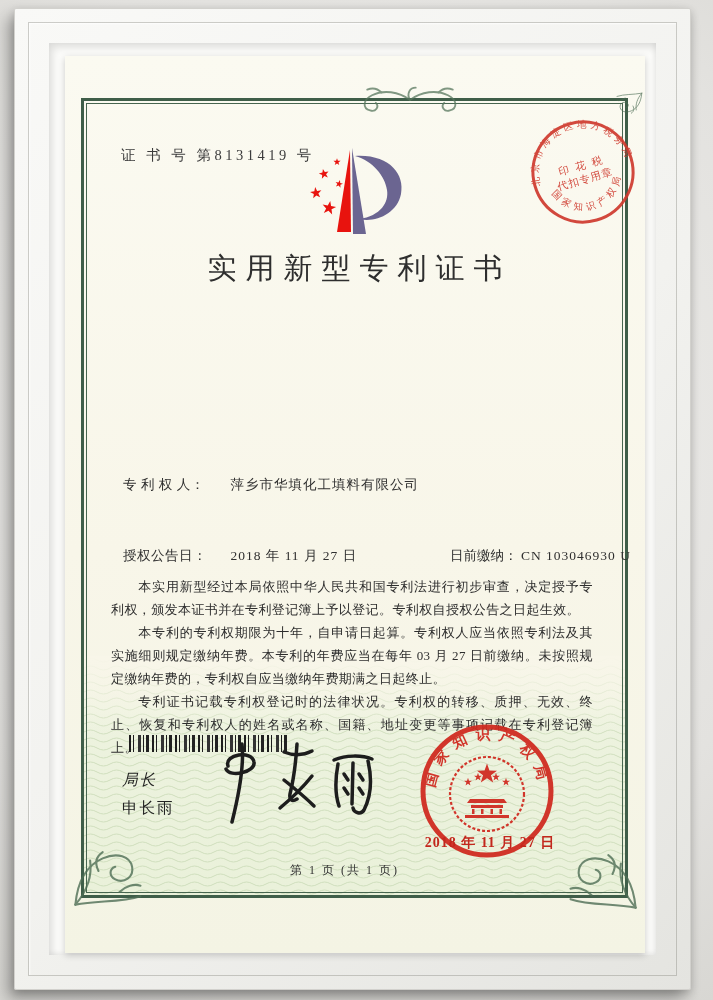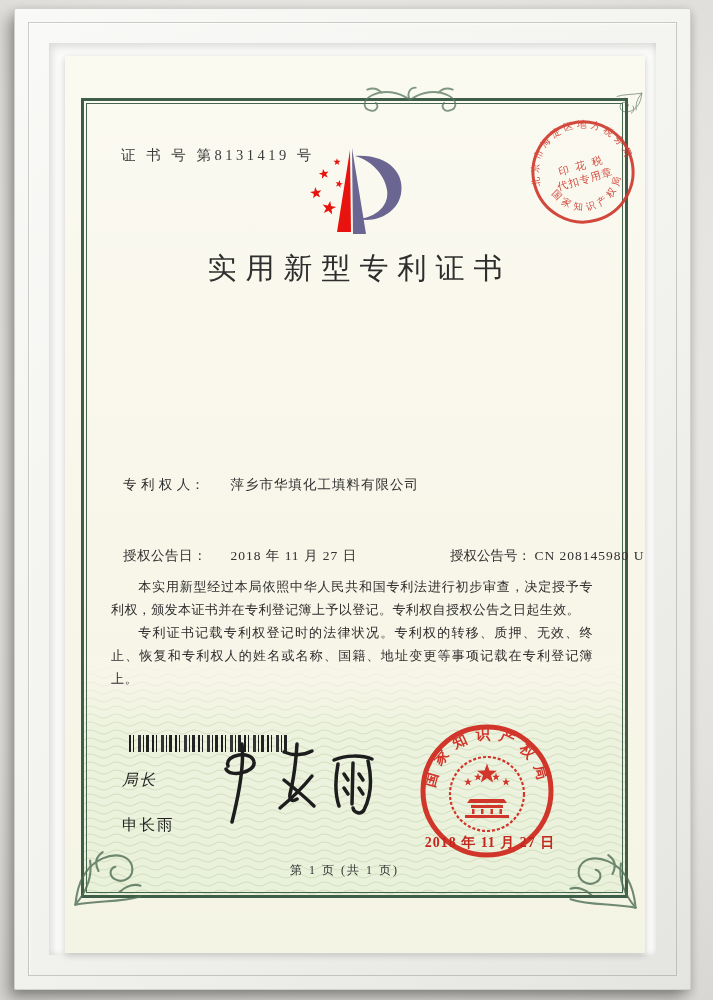--- a/index.html
+++ b/index.html
@@ -61,21 +61,21 @@
   .barcode{position:absolute;left:64px;top:679px;width:158px;height:17px;z-index:3;
     background:repeating-linear-gradient(90deg,
       #1d1d1d 0 2px, transparent 2px 4px,
       #1d1d1d 4px 5px, transparent 5px 9px,
       #333 9px 12px, transparent 12px 14px,
       #1d1d1d 14px 15px, transparent 15px 17px,
       #222 17px 20px, transparent 20px 23px);}
   .signer-title{position:absolute;left:57px;top:714px;font-size:15.5px;color:#222;z-index:3;
     font-family:"Liberation Sans","DejaVu Sans",sans-serif;letter-spacing:2px;font-style:italic;}
   .signer-name{position:absolute;left:57px;top:742px;font-size:15.5px;color:#222;z-index:3;
-    font-family:"Liberation Sans","DejaVu Sans",sans-serif;letter-spacing:2px;margin-top:17px;}
+    font-family:"Liberation Sans","DejaVu Sans",sans-serif;letter-spacing:2px;}
   .signature{position:absolute;left:135px;top:682px;z-index:3;}
   .main-seal{position:absolute;left:347px;top:660px;z-index:2;opacity:.93;}
   .seal-date{position:absolute;left:342px;top:778px;width:166px;text-align:center;z-index:3;
     font-size:14px;color:#c3271d;letter-spacing:1px;font-weight:bold;}
   .page-footer{position:absolute;left:16px;top:806px;width:527px;text-align:center;z-index:3;
     font-size:12px;letter-spacing:2px;color:#333;}
   .tax-seal{position:absolute;left:458px;top:56px;opacity:.92;}
 </style>
 </head>
 <body>
@@ -154,27 +154,28 @@
         <div class="title">实用新型专利证书</div>
 
         <div class="frow" style="top:420px">
           <span class="flabel">专 利 权 人：</span>
           <span class="fvalue">萍乡市华填化工填料有限公司</span>
         </div>
         <div class="frow" style="top:491px">
           <span class="flabel">授权公告日：</span>
           <span class="fvalue">2018 年 11 月 27 日</span>
           <span class="grant-pair2">
-            <span>授权公告号：</span>
-            <span class="fvalue">CN 208145980 U</span>
+            <span>日前缴纳：</span>
+            <span class="fvalue">CN 103046930 U</span>
           </span>
         </div>
 
         <div class="body-text">
           <p>本实用新型经过本局依照中华人民共和国专利法进行初步审查，决定授予专利权，颁发本证书并在专利登记簿上予以登记。专利权自授权公告之日起生效。</p>
+          <p>本专利的专利权期限为十年，自申请日起算。专利权人应当依照专利法及其实施细则规定缴纳年费。本专利的年费应当在每年 03 月 27 日前缴纳。未按照规定缴纳年费的，专利权自应当缴纳年费期满之日起终止。</p>
           <p>专利证书记载专利权登记时的法律状况。专利权的转移、质押、无效、终止、恢复和专利权人的姓名或名称、国籍、地址变更等事项记载在专利登记簿上。</p>
         </div>
 
         <div class="barcode"></div>
         <div class="signer-title">局长</div>
         <div class="signer-name">申长雨</div>
 
         <svg class="signature" width="200" height="90" viewBox="0 0 200 90">
           <g fill="none" stroke="#1d1d1d" stroke-width="3.5" stroke-linecap="round">
             <path d="M28,28 C24,16 52,12 54,24 C56,34 30,40 26,31"></path>

